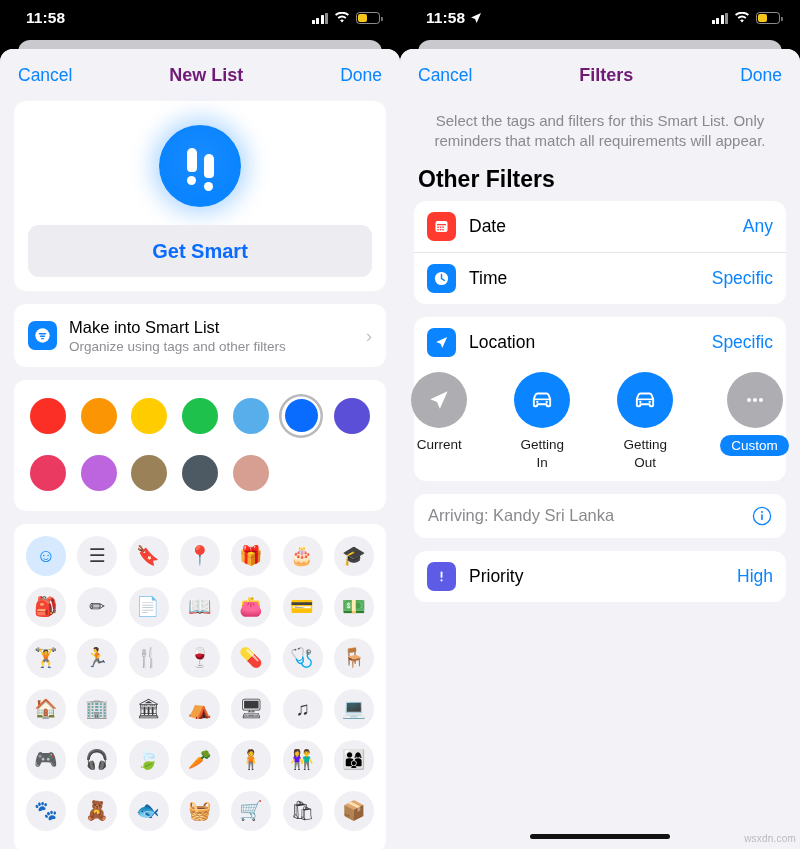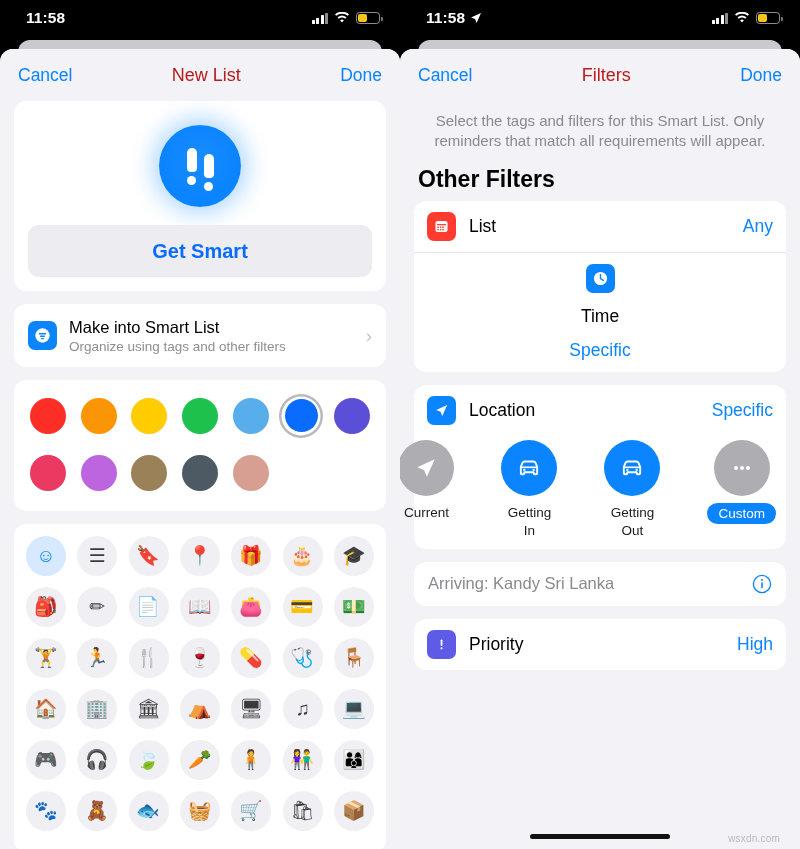--- a/index.html
+++ b/index.html
@@ -42,21 +42,21 @@
     position: absolute; left: 0; right: 0; top: 49px; bottom: 0;
     background: #f2f2f7; border-radius: 13px 13px 0 0;
     overflow: hidden;
   }
 
   .navbar {
     height: 52px; display: flex; align-items: center; justify-content: space-between;
     padding: 0 18px; background: #f2f2f7;
   }
   .nav-btn { font-size: 17.5px; color: #0a84ff; white-space: nowrap; }
-  .nav-title { font-size: 18px; font-weight: 400; color: #b91c1c; }
+  .nav-title { font-size: 18px; font-weight: 700; color: #701a75; }
 
   .body-scroll { padding: 0 14px; }
 
   
   .card { background: #fff; border-radius: 12px; }
   .smart-card { padding: 18px 14px 14px; text-align: left; }
   .smart-glyph {
     width: 82px; height: 82px; margin: 6px auto 18px; border-radius: 50%;
     background: radial-gradient(circle at 50% 42%, #1a8cff 0%, #0a84ff 62%, #0a84ff 100%);
     box-shadow: 0 0 22px 7px rgba(10,132,255,.30);
@@ -99,48 +99,48 @@
     font-size: 19px; color: #3a3a3c;
   }
   .ic.sel { background: #d6e9ff; color: #0a84ff; box-shadow: 0 0 0 0 transparent; }
 
   
   .desc { font-size: 15px; color: #8a8a8e; line-height: 1.35; padding: 10px 10px 0; text-align: center; }
   .section-h { font-size: 23px; font-weight: 700; color: #000; padding: 14px 4px 8px; }
 
   .grp { background: #fff; border-radius: 12px; margin-bottom: 13px; }
   .grp-row { display: flex; align-items: center; gap: 13px; padding: 11px 13px; min-height: 48px; }
-  .grp-row + .grp-row { border-top: .8px solid #e6e6ea; flex-direction: column; }
+  .grp-row + .grp-row { border-top: .8px solid #e6e6ea; }
   .grp-label { flex: 1; font-size: 17.5px; color: #000; }
   .grp-value { font-size: 17.5px; color: #0a84ff; }
   .sq-icon.red    { background: #ff3b30; }
   .sq-icon.orange { background: #ff9500; }
   .sq-icon.purple { background: #5e5ce6; }
 
-  .loc-opts { display: flex; justify-content: flex-end; padding: 4px 10px 10px; gap: 47px; }
+  .loc-opts { display: flex; justify-content: center; padding: 4px 10px 10px; gap: 47px; }
   .loc-opt { width: 80px; text-align: center; }
   .loc-circle {
     width: 56px; height: 56px; border-radius: 50%; margin: 0 auto 7px;
     display: flex; align-items: center; justify-content: center; color: #fff;
   }
   .loc-circle.gray { background: #aeaeb2; }
   .loc-circle.blue { background: #0a84ff; }
   .loc-cap { font-size: 13.5px; color: #1c1c1e; }
   .loc-cap.pill { background: #0a84ff; color: #fff; border-radius: 11px; padding: 3px 11px; display: inline-block; font-weight: 500; }
 
   .arriving { display: flex; align-items: center; padding: 12px 14px; gap: 41px; }
   .arriving-txt { flex: 1; font-size: 16.5px; color: #8a8a8e; }
   .info-i { width: 20px; height: 20px; }
 
   .home-ind {
     position: absolute; bottom: 10px; left: 50%; transform: translateX(-50%);
     width: 140px; height: 5px; background: #111; border-radius: 3px;
   }
 
-  .wm { position: absolute; right: 20px; bottom: 5px; font-size: 10px; color: #b9b9c0; letter-spacing: .2px; }
+  .wm { position: absolute; right: 4px; bottom: 5px; font-size: 10px; color: #b9b9c0; letter-spacing: .2px; }
 </style>
 </head>
 <body>
 
 <div class="stage">
 
   <div class="phone left">
 
     <div class="statusbar">
       <div class="sb-left">
@@ -361,21 +361,21 @@
                   <g fill="#ff3b30">
                     <rect x="4.6" y="9" width="1.6" height="1.5"></rect>
                     <rect x="7.2" y="9" width="1.6" height="1.5"></rect>
                     <rect x="9.8" y="9" width="1.6" height="1.5"></rect>
                     <rect x="4.6" y="11.6" width="1.6" height="1.5"></rect>
                     <rect x="7.2" y="11.6" width="1.6" height="1.5"></rect>
                     <rect x="9.8" y="11.6" width="1.6" height="1.5"></rect>
                   </g>
                 </svg>
             </span>
-            <span class="grp-label">List</span>
+            <span class="grp-label">Date</span>
             <span class="grp-value">Any</span>
           </div>
           <div class="grp-row">
             <span class="sq-icon blue">
               <svg width="17" height="17" viewBox="0 0 18 18">
                   <circle cx="9" cy="9" r="7" fill="#fff"></circle>
                   <path d="M9 4.6v4.6l3 1.8" stroke="#0a84ff" stroke-width="1.5" fill="none" stroke-linecap="round"></path>
                 </svg>
             </span>
             <span class="grp-label">Time</span>

